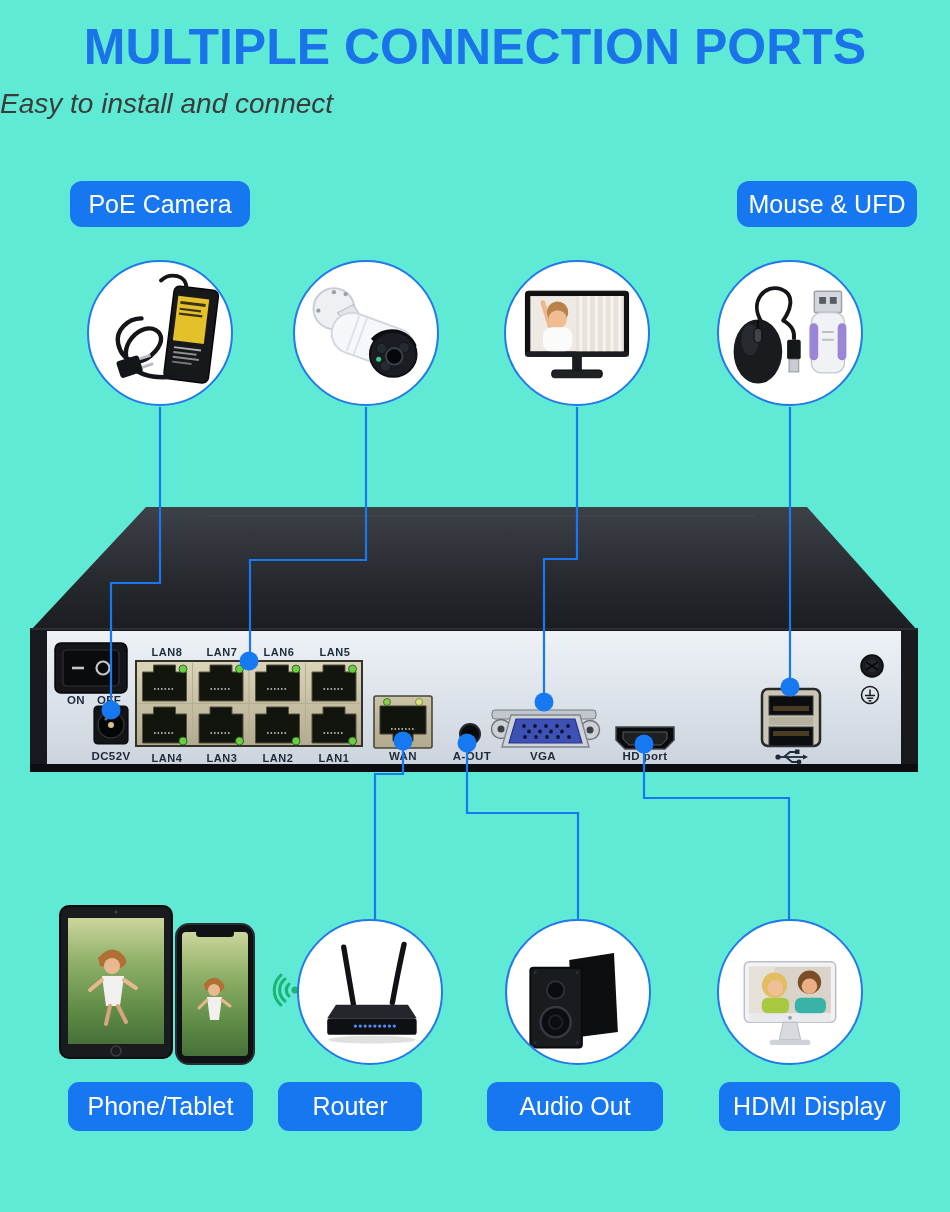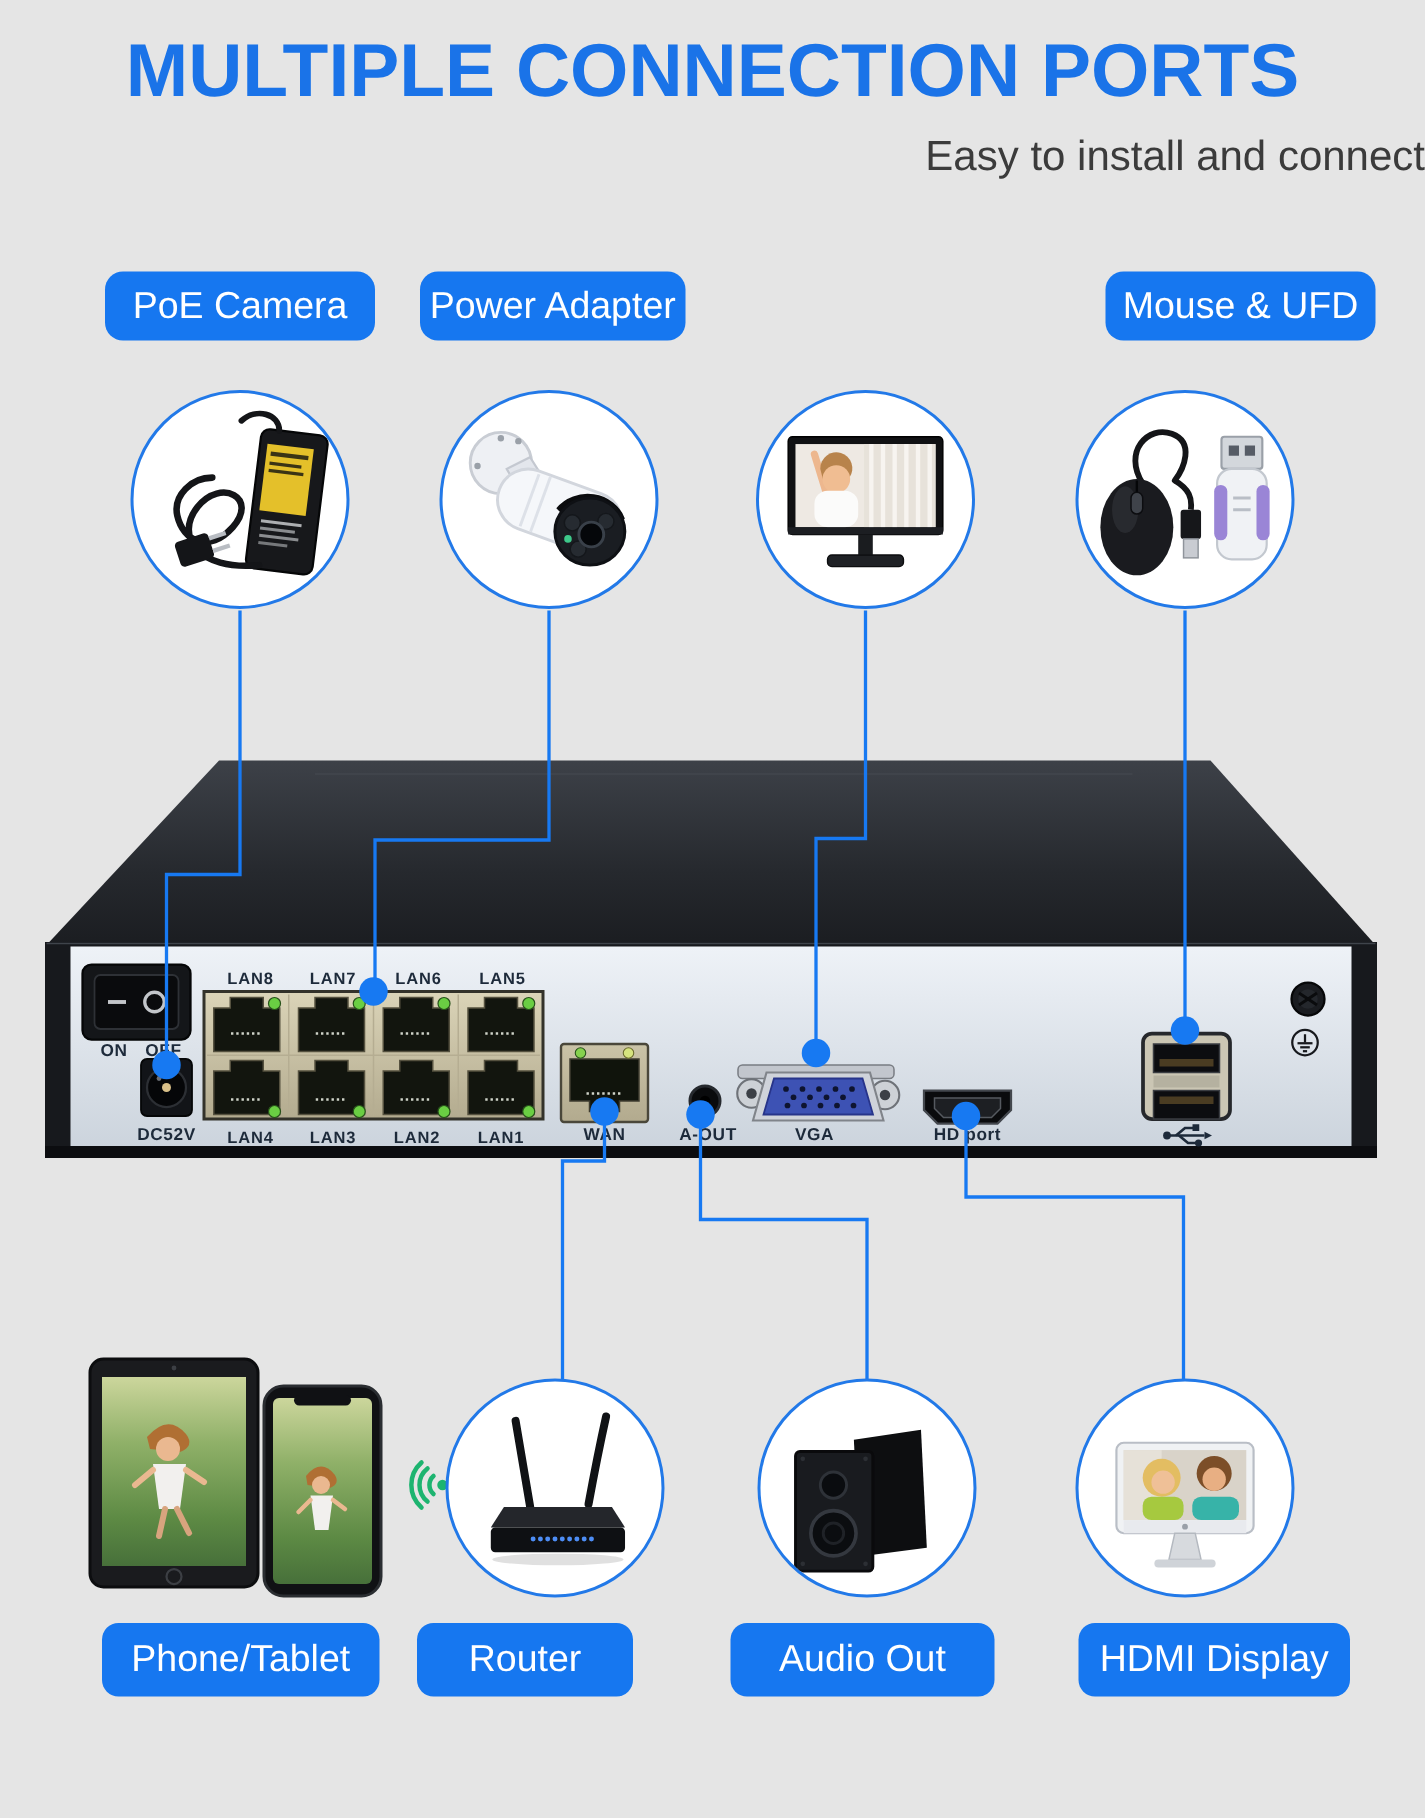--- a/index.html
+++ b/index.html
@@ -1,21 +1,21 @@
 <!DOCTYPE html>
 <html><head>
 <meta charset="utf-8">
 <style>
   html,body{margin:0;padding:0;background:#fff;}
-  .canvas{position:relative;width:950px;height:1212px;background:#e5e5e5;overflow:hidden;
+  .canvas{position:relative;width:950px;height:1212px;background:#5eead4;overflow:hidden;
           font-family:"Liberation Sans",sans-serif;}
   .title{position:absolute;top:18px;left:0;width:100%;text-align:center;
          font-size:50px;font-weight:bold;color:#1a73e8;letter-spacing:0px;}
-  .subtitle{position:absolute;top:88px;left:0;width:100%;text-align:right;
-            font-size:28px;color:#3b3b3b;}
+  .subtitle{position:absolute;top:88px;left:0;width:100%;text-align:left;
+            font-size:28px;color:#3b3b3b;font-style:italic;}
   .pill{position:absolute;background:#1677f0;color:#fff;border-radius:12px;
         display:flex;align-items:center;justify-content:center;font-size:25px;}
   .pill-top{top:181px;height:46px;}
   .pill-bottom{top:1082px;height:49px;border-radius:11px;}
   .circle{position:absolute;width:146px;height:146px;border:2px solid #2279e8;
           border-radius:50%;background:#fff;box-sizing:border-box;overflow:hidden;}
   .circle svg{display:block;width:100%;height:100%;}
   .overlay{position:absolute;left:0;top:0;}
   .itemblock{position:absolute;}
   svg text{font-family:"Liberation Sans",sans-serif;font-weight:bold;fill:#1d2a3a;}
@@ -24,21 +24,20 @@
 </style>
 </head>
 <body>
 
 <div class="canvas">
 
   <div class="title">MULTIPLE CONNECTION PORTS</div>
   <div class="subtitle">Easy to install and connect</div>
 
   <div class="pill pill-top" style="left:70px;width:180px;">PoE Camera</div>
-  <div class="pill pill-top" style="left:280px;width:177px;">Power Adapter</div>
   <div class="pill pill-top" style="left:697px;width:180px;margin-left:40px;">Mouse &amp; UFD</div>
 
   <svg class="overlay" width="950" height="1212" viewBox="0 0 950 1212">
     <defs>
       <linearGradient id="gTop" x1="0" y1="507" x2="0" y2="630" gradientUnits="userSpaceOnUse">
         <stop offset="0" stop-color="#3d4148"></stop>
           <stop offset="0.6" stop-color="#26292e"></stop>
           <stop offset="1" stop-color="#1b1d21"></stop>
       </linearGradient>
       <linearGradient id="gPanel" x1="0" y1="631" x2="0" y2="764" gradientUnits="userSpaceOnUse">

